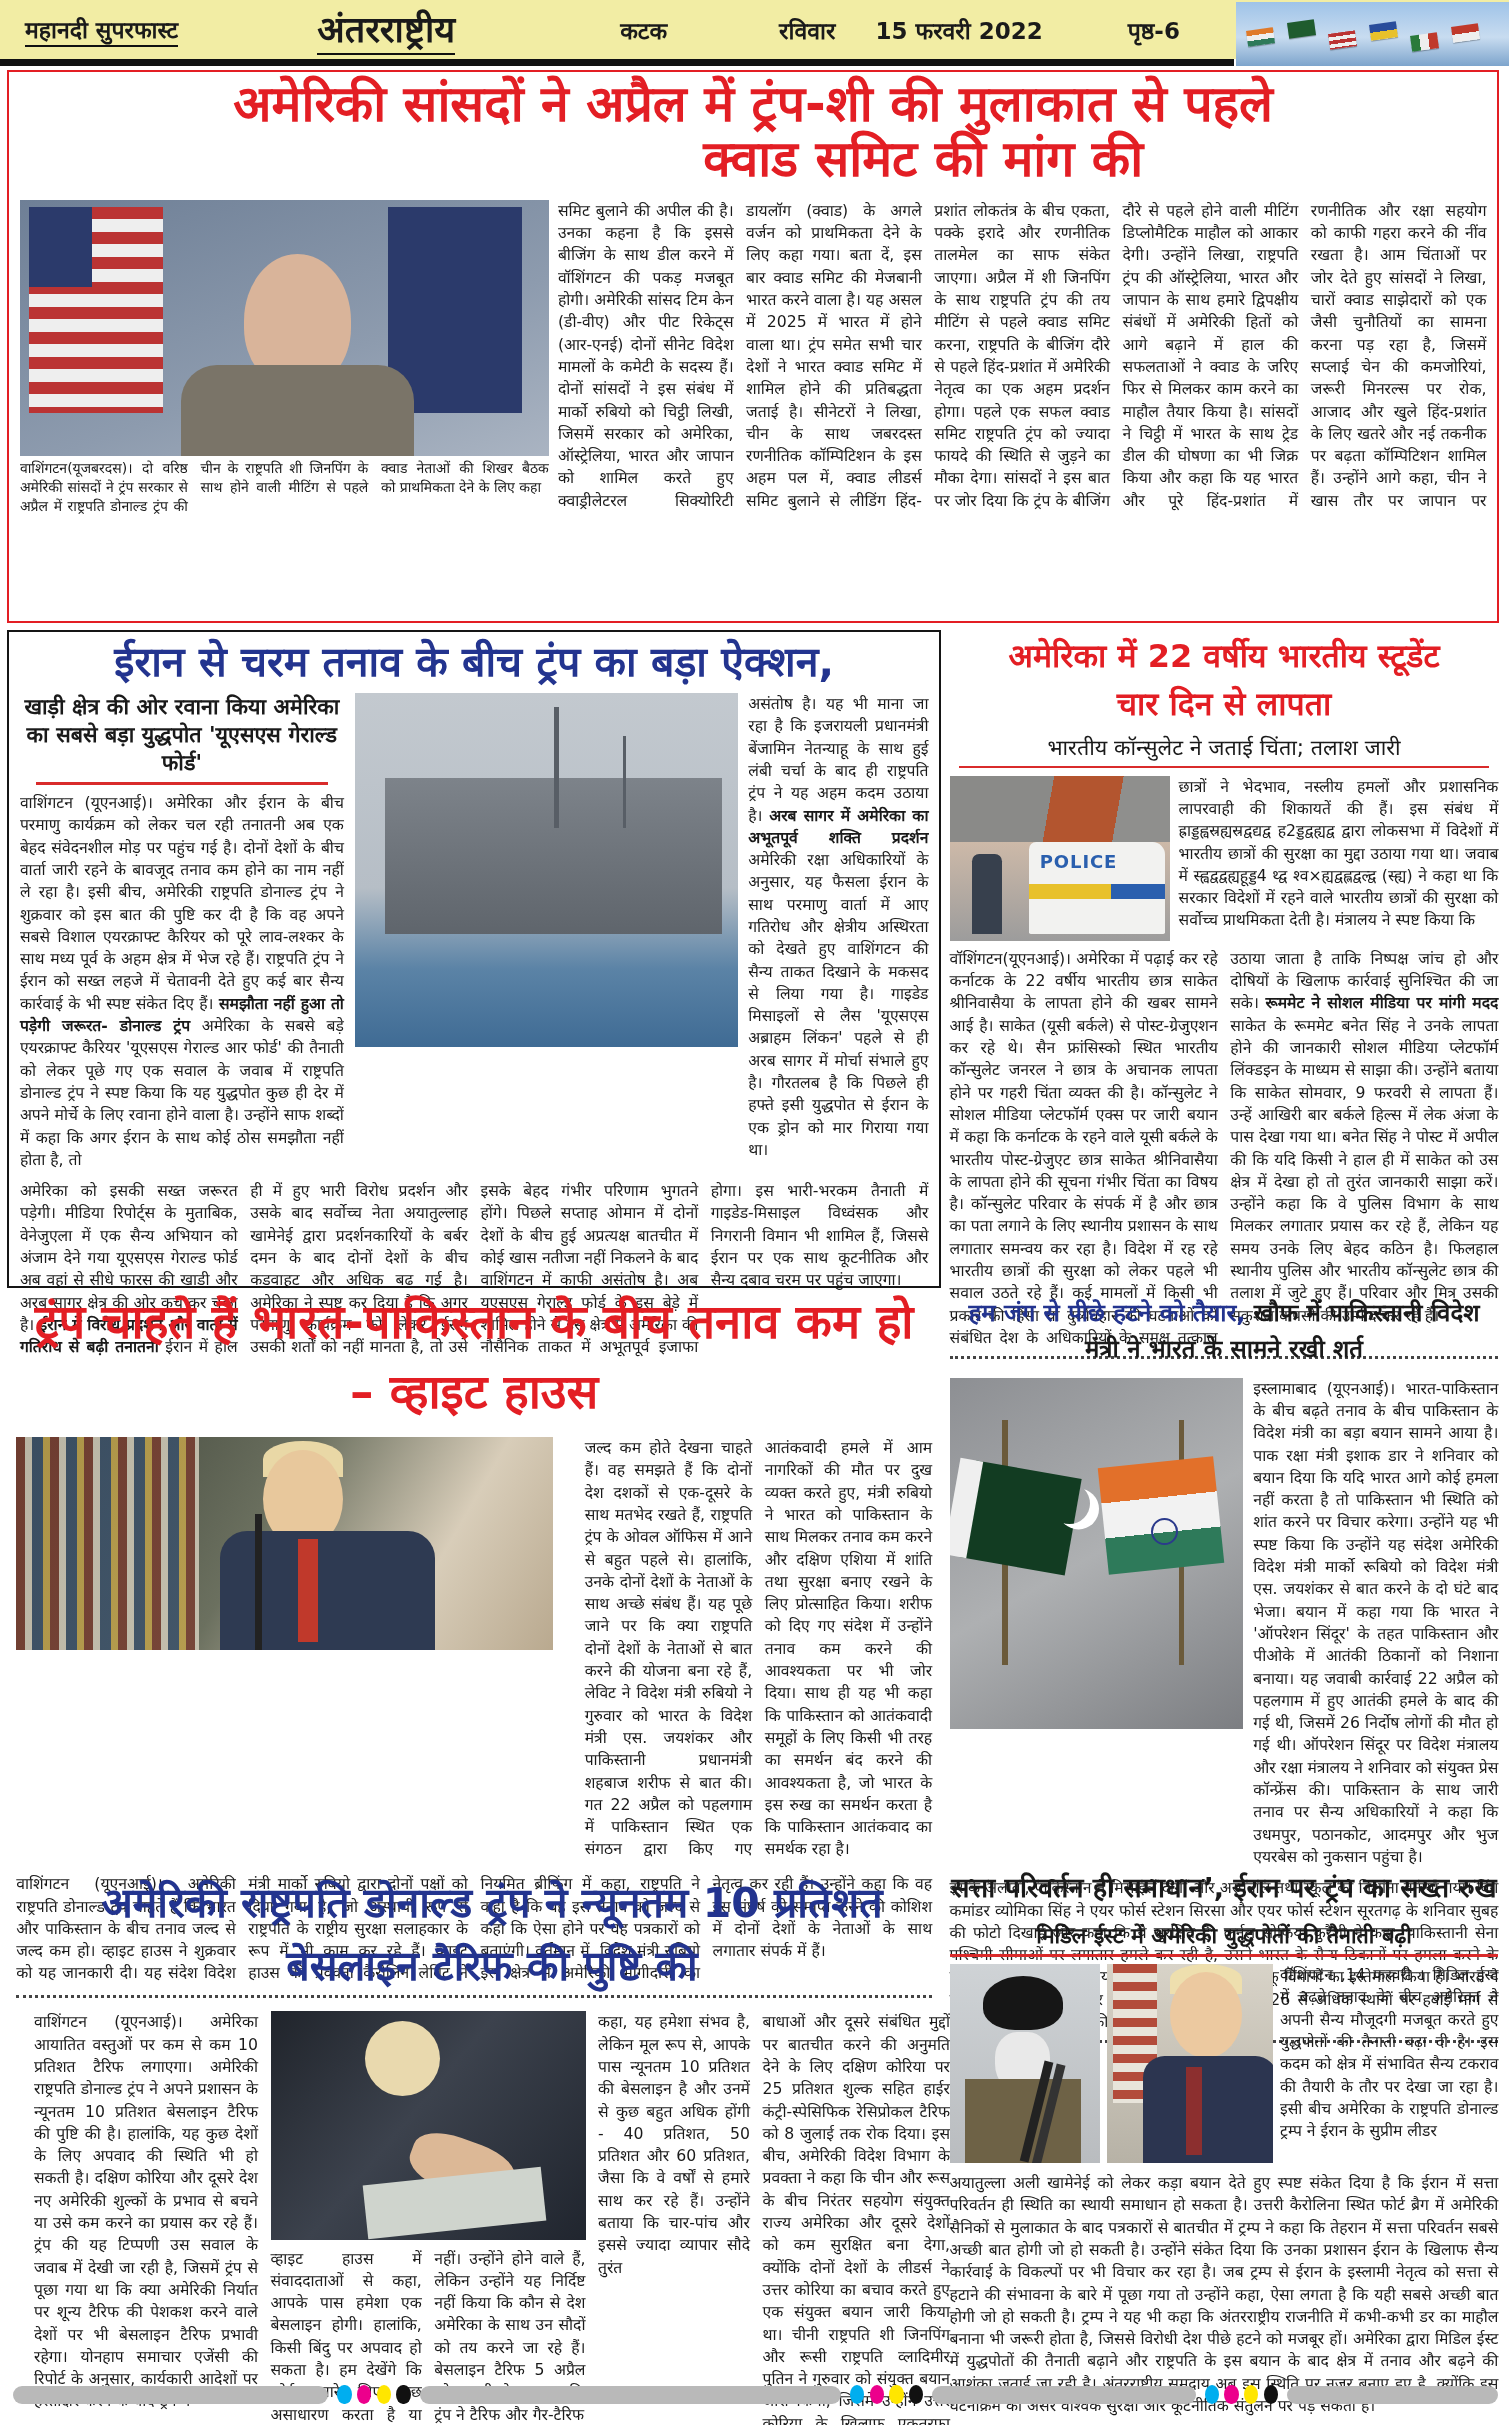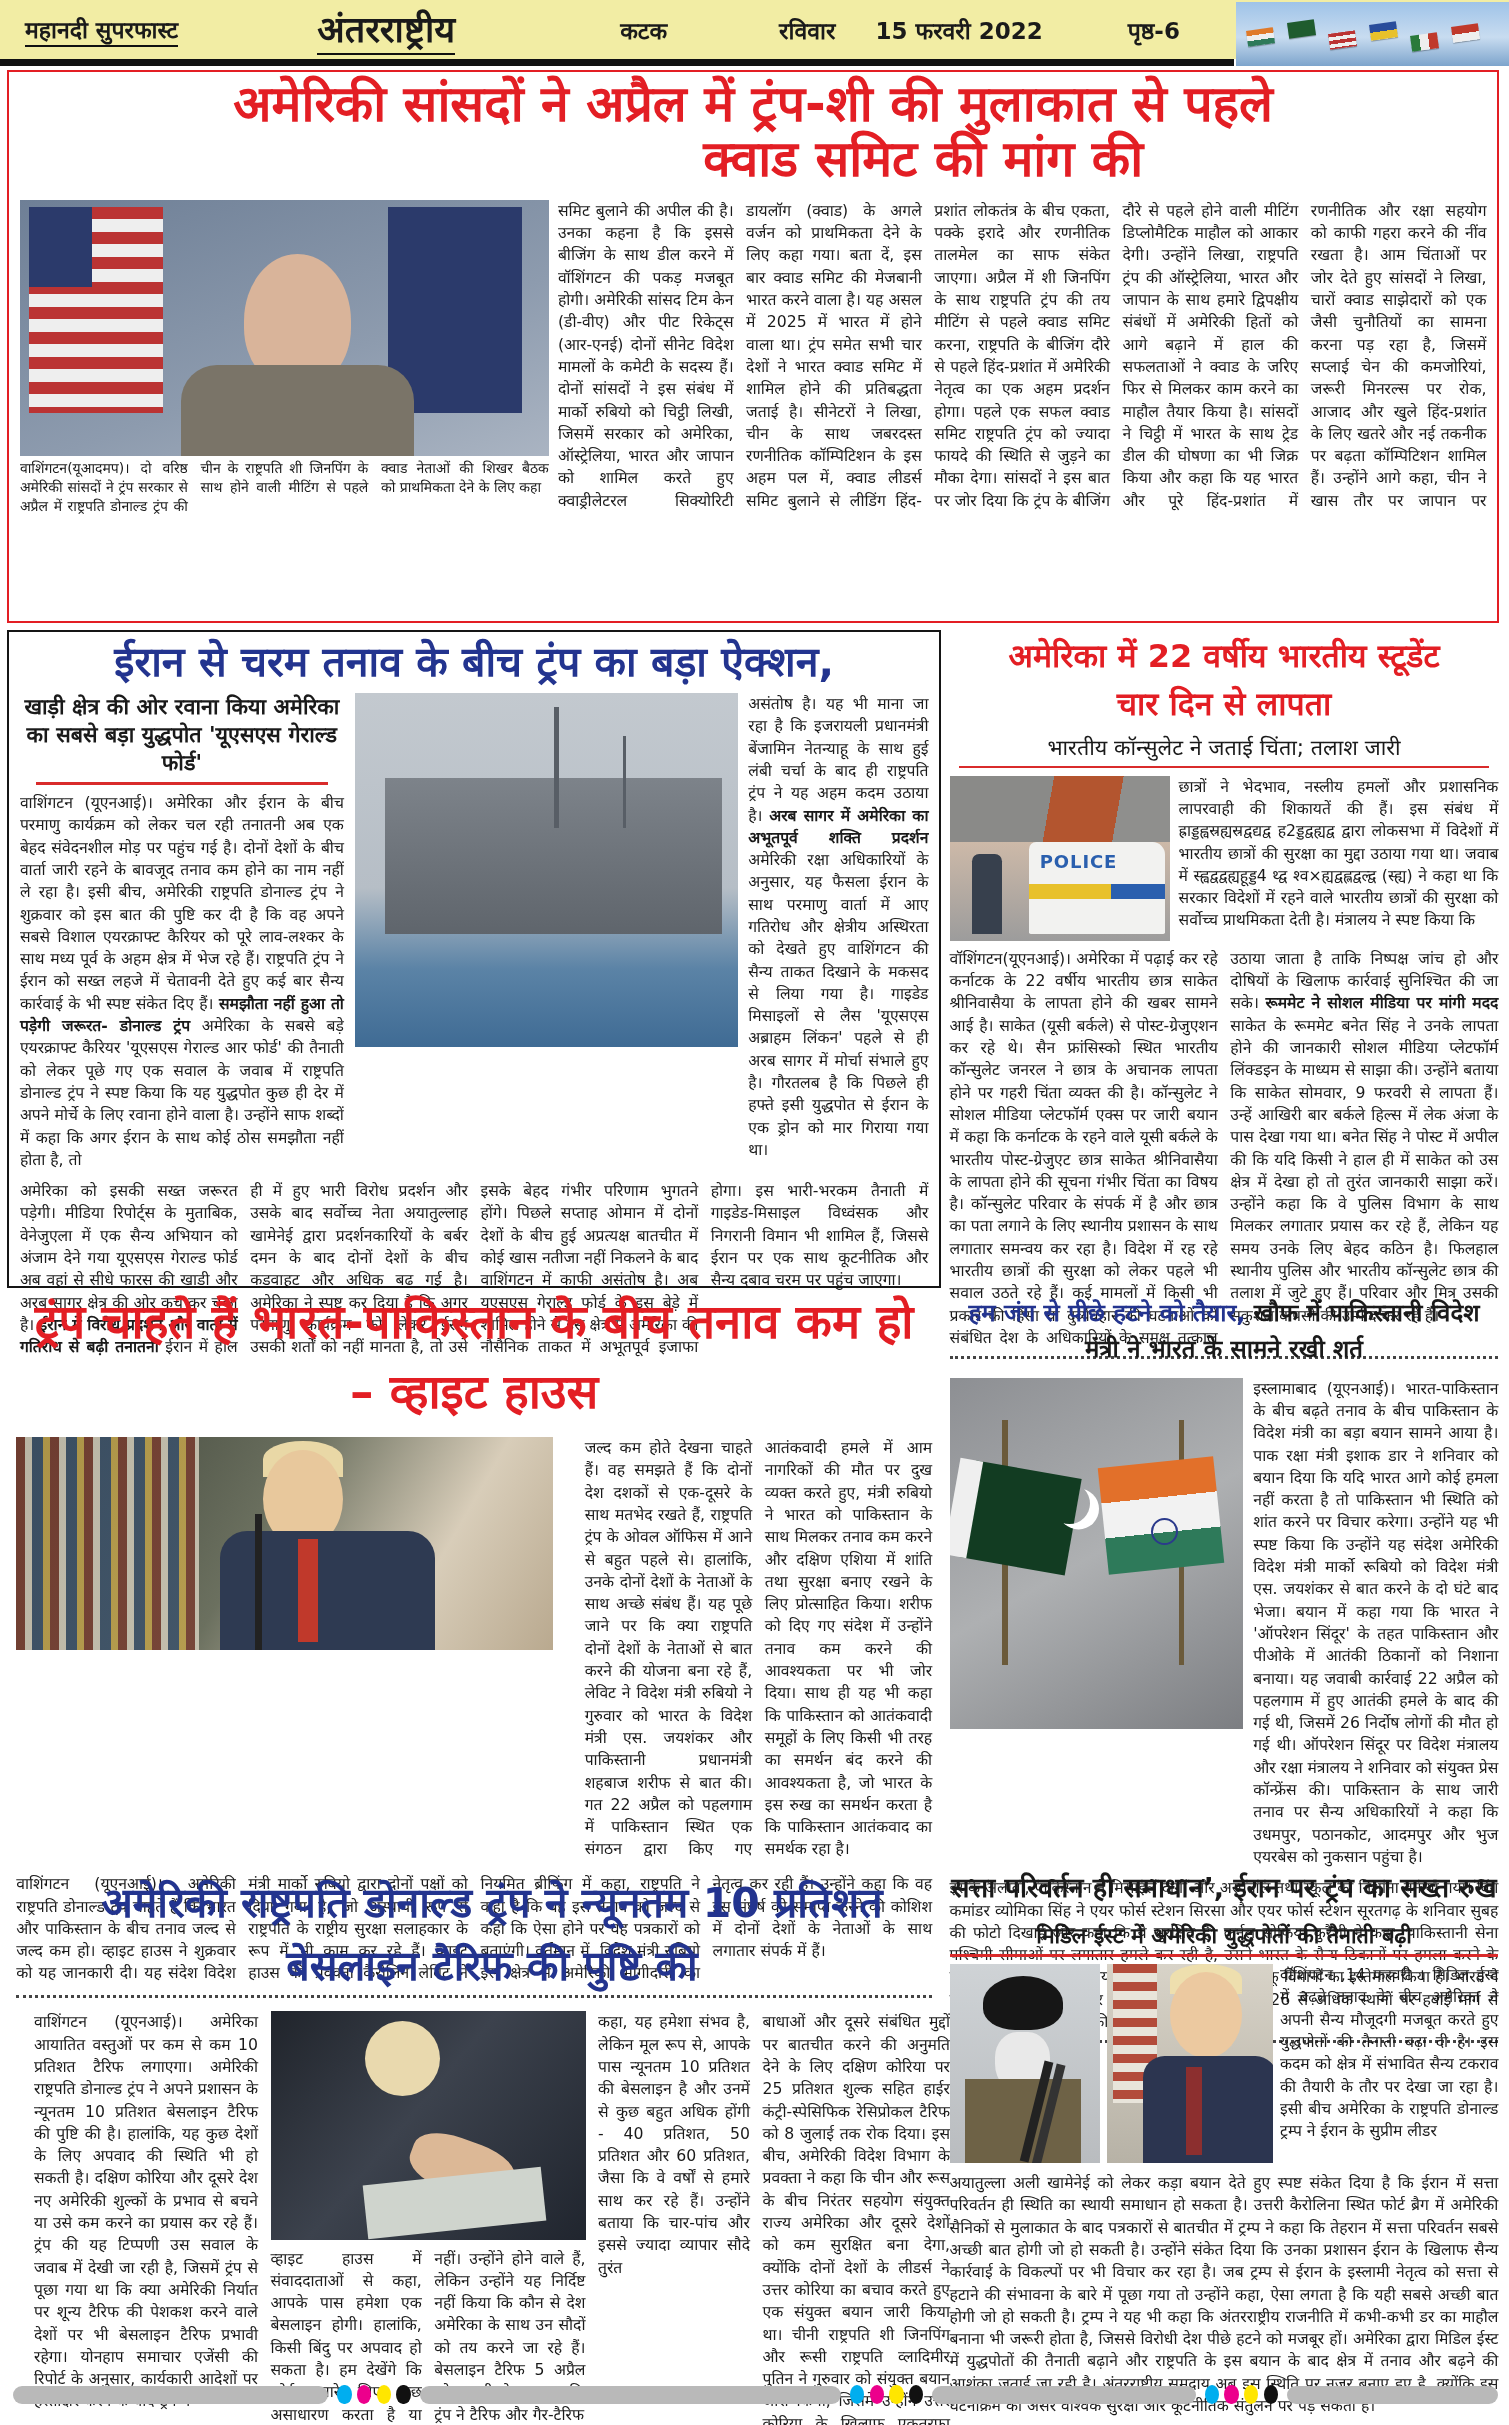--- a/index.html
+++ b/index.html
@@ -163,21 +163,21 @@
   <div class="a1-h1">अमेरिकी सांसदों ने अप्रैल में ट्रंप-शी की मुलाकात से पहले</div>
   <div class="a1-h2">क्वाड समिट की मांग की</div>
   <div class="a1-row">
     <div class="a1-left">
       <div class="photo a1-photo">
         <div class="us-flag"></div>
         <div class="va-flag"></div>
         <div class="face"></div>
         <div class="suit"></div>
       </div>
-      <div class="a1-caption body-txt cols3">वाशिंगटन(यूआदमप)। दो वरिष्ठ अमेरिकी सांसदों ने ट्रंप सरकार से अप्रैल में राष्ट्रपति डोनाल्ड ट्रंप की चीन के राष्ट्रपति शी जिनपिंग के साथ होने वाली मीटिंग से पहले क्वाड नेताओं की शिखर बैठक को प्राथमिकता देने के लिए कहा</div>
+      <div class="a1-caption body-txt cols3">वाशिंगटन(यूजबरदस)। दो वरिष्ठ अमेरिकी सांसदों ने ट्रंप सरकार से अप्रैल में राष्ट्रपति डोनाल्ड ट्रंप की चीन के राष्ट्रपति शी जिनपिंग के साथ होने वाली मीटिंग से पहले क्वाड नेताओं की शिखर बैठक को प्राथमिकता देने के लिए कहा</div>
     </div>
     <div class="a1-cols body-txt cols5">समिट बुलाने की अपील की है। उनका कहना है कि इससे बीजिंग के साथ डील करने में वॉशिंगटन की पकड़ मजबूत होगी। अमेरिकी सांसद टिम केन (डी-वीए) और पीट रिकेट्स (आर-एनई) दोनों सीनेट विदेश मामलों के कमेटी के सदस्य हैं। दोनों सांसदों ने इस संबंध में मार्को रुबियो को चिट्ठी लिखी, जिसमें सरकार को अमेरिका, ऑस्ट्रेलिया, भारत और जापान को शामिल करते हुए क्वाड्रीलेटरल सिक्योरिटी डायलॉग (क्वाड) के अगले वर्जन को प्राथमिकता देने के लिए कहा गया। बता दें, इस बार क्वाड समिट की मेजबानी भारत करने वाला है। यह असल में 2025 में भारत में होने वाला था। ट्रंप समेत सभी चार देशों ने भारत क्वाड समिट में शामिल होने की प्रतिबद्धता जताई है। सीनेटरों ने लिखा, चीन के साथ जबरदस्त रणनीतिक कॉम्पिटिशन के इस अहम पल में, क्वाड लीडर्स समिट बुलाने से लीडिंग हिंद-प्रशांत लोकतंत्र के बीच एकता, पक्के इरादे और रणनीतिक तालमेल का साफ संकेत जाएगा। अप्रैल में शी जिनपिंग के साथ राष्ट्रपति ट्रंप की तय मीटिंग से पहले क्वाड समिट करना, राष्ट्रपति के बीजिंग दौरे से पहले हिंद-प्रशांत में अमेरिकी नेतृत्व का एक अहम प्रदर्शन होगा। पहले एक सफल क्वाड समिट राष्ट्रपति ट्रंप को ज्यादा फायदे की स्थिति से जुड़ने का मौका देगा। सांसदों ने इस बात पर जोर दिया कि ट्रंप के बीजिंग दौरे से पहले होने वाली मीटिंग डिप्लोमैटिक माहौल को आकार देगी। उन्होंने लिखा, राष्ट्रपति ट्रंप की ऑस्ट्रेलिया, भारत और जापान के साथ हमारे द्विपक्षीय संबंधों में अमेरिकी हितों को आगे बढ़ाने में हाल की सफलताओं ने क्वाड के जरिए फिर से मिलकर काम करने का माहौल तैयार किया है। सांसदों ने चिट्ठी में भारत के साथ ट्रेड डील की घोषणा का भी जिक्र किया और कहा कि यह भारत और पूरे हिंद-प्रशांत में रणनीतिक और रक्षा सहयोग को काफी गहरा करने की नींव रखता है। आम चिंताओं पर जोर देते हुए सांसदों ने लिखा, चारों क्वाड साझेदारों को एक जैसी चुनौतियों का सामना करना पड़ रहा है, जिसमें सप्लाई चेन की कमजोरियां, जरूरी मिनरल्स पर रोक, आजाद और खुले हिंद-प्रशांत के लिए खतरे और नई तकनीक पर बढ़ता कॉम्पिटिशन शामिल हैं। उन्होंने आगे कहा, चीन ने खास तौर पर जापान पर डिप्लोमैटिक दबाव, सैन्य धमकी और आर्थिक दबाव बढ़ाया है, जिससे इलाके की स्थिरता और अंतरराष्ट्रीय नियमों को खतरा है। सांसदों ने कहा, क्वाड इन चुनौतियों का सामना करने और ट्रंप की 2025 राष्ट्रीय सुरक्षा रणनीति में बताए गए कई मकसदों को आगे बढ़ाने के लिए खास स्थिति में है, जिसमें पिछली सरकार की सफलताओं पर काम करना शामिल है, जिसमें सहयोगी देशों की रोकथाम को मजबूत करना, दुश्मनों पर रणनीतिक निर्भरता कम करना, तकनीकी नेतृत्व की सुरक्षा करना और नेविगेशन की आजादी को बनाए रखना शामिल है। सांसदों ने आखिर में लिखा, हम अमेरिकी डिप्लोमेसी के इस अहम पल में क्वाड को मजबूत करने के लिए आपके साथ काम करने के लिए उत्सुक हैं और आपसे क्वाड लीडर्स समिट और उसके बाद विदेश मंत्री और वर्किंग ग्रुप की मीटिंग आयोजित करने को प्राथमिकता देने का आग्रह करते हैं।</div>
   </div>
 </div>
 
 <div class="abs a2-box">
   <div class="a2-h">ईरान से चरम तनाव के बीच ट्रंप का बड़ा ऐक्शन,</div>
   <div class="a2-row">
     <div class="a2-left">
       <div class="a2-subhead">खाड़ी क्षेत्र की ओर रवाना किया अमेरिका का सबसे बड़ा युद्धपोत 'यूएसएस गेराल्ड फोर्ड'</div>

